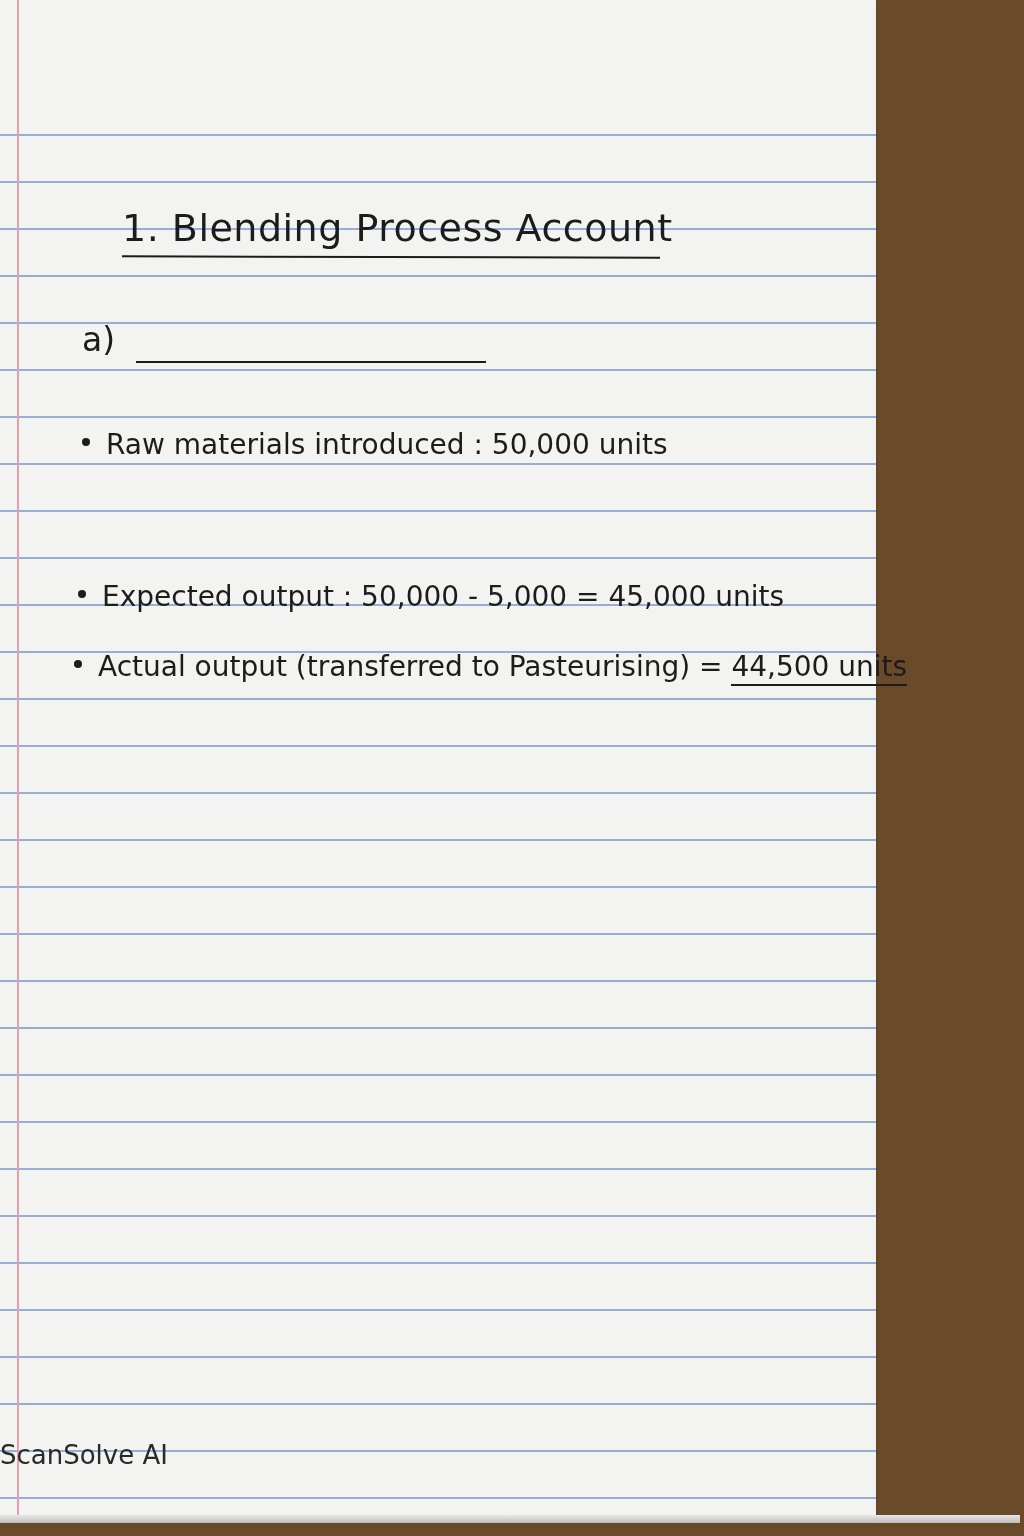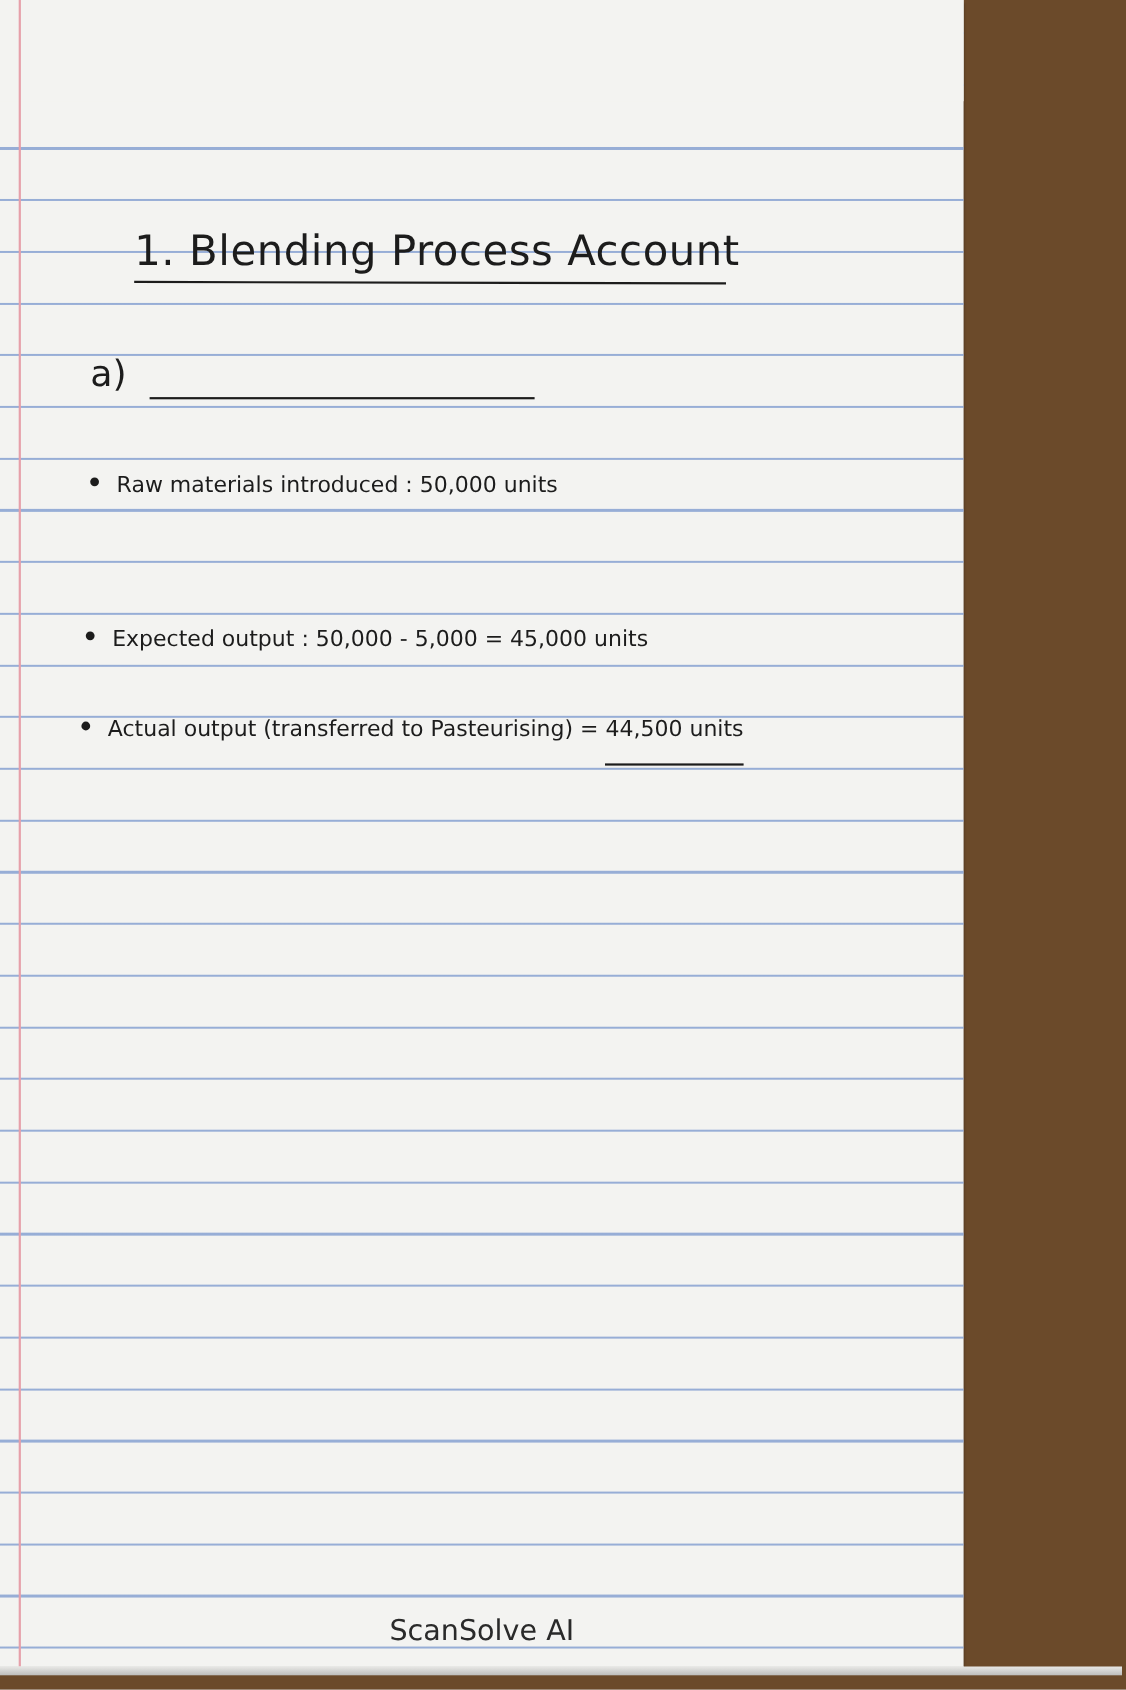--- a/index.html
+++ b/index.html
@@ -33,30 +33,30 @@
     .hw {
       position: absolute; color: #1c1c1c; white-space: nowrap;
       font-family: "DejaVu Sans", sans-serif;
       transform-origin: left center;
     }
     .title { left: 122px; top: 206px; font-size: 38px; letter-spacing: 0.5px; }
     .title-underline { position: absolute; left: 122px; top: 256px; width: 538px; height: 2px; background: #1c1c1c; transform: rotate(0.15deg); }
     .sub-prefix { left: 82px; top: 320px; font-size: 33px; }
     .sub-text { left: 136px; top: 320px; font-size: 33px; }
     .sub-underline { position: absolute; left: 136px; top: 361px; width: 350px; height: 2px; background: #1c1c1c; }
-    .bullet-line { font-size: 20px; }
+    .bullet-line { font-size: 28px; }
     .b1 { left: 82px; top: 428px; }
     .b2 { left: 78px; top: 497px; }
-    .b3 { left: 78px; top: 568px; }
+    .b3 { left: 78px; top: 580px; }
     .b4 { left: 74px; top: 650px; }
     .dot { display: inline-block; width: 8px; height: 8px; border-radius: 50%; background: #1c1c1c; vertical-align: middle; margin-right: 16px; position: relative; top: -4px; }
-    .answer { border-bottom: 2px solid #1c1c1c; padding-bottom: 20px; }
+    .answer { border-bottom: 2px solid #1c1c1c; padding-bottom: 1px; }
     .watermark {
-      position: absolute; left: 0; right: 0; top: 1440px; text-align: center;
-      font-size: 26px; color: #2a2a2a; font-family: "DejaVu Sans", sans-serif; margin-top: 28px;
+      position: absolute; left: 0; right: 0; top: 1440px; 
+      font-size: 26px; color: #2a2a2a; font-family: "DejaVu Sans", sans-serif;
     }
     .sheets {
       position: absolute; left: 0; top: 1515px; width: 1020px; height: 8px;
       background: linear-gradient(#e8e8e6, #bdbdbb);
     }
   </style>
 </head>
 <body>
 
 <div class="paper">

